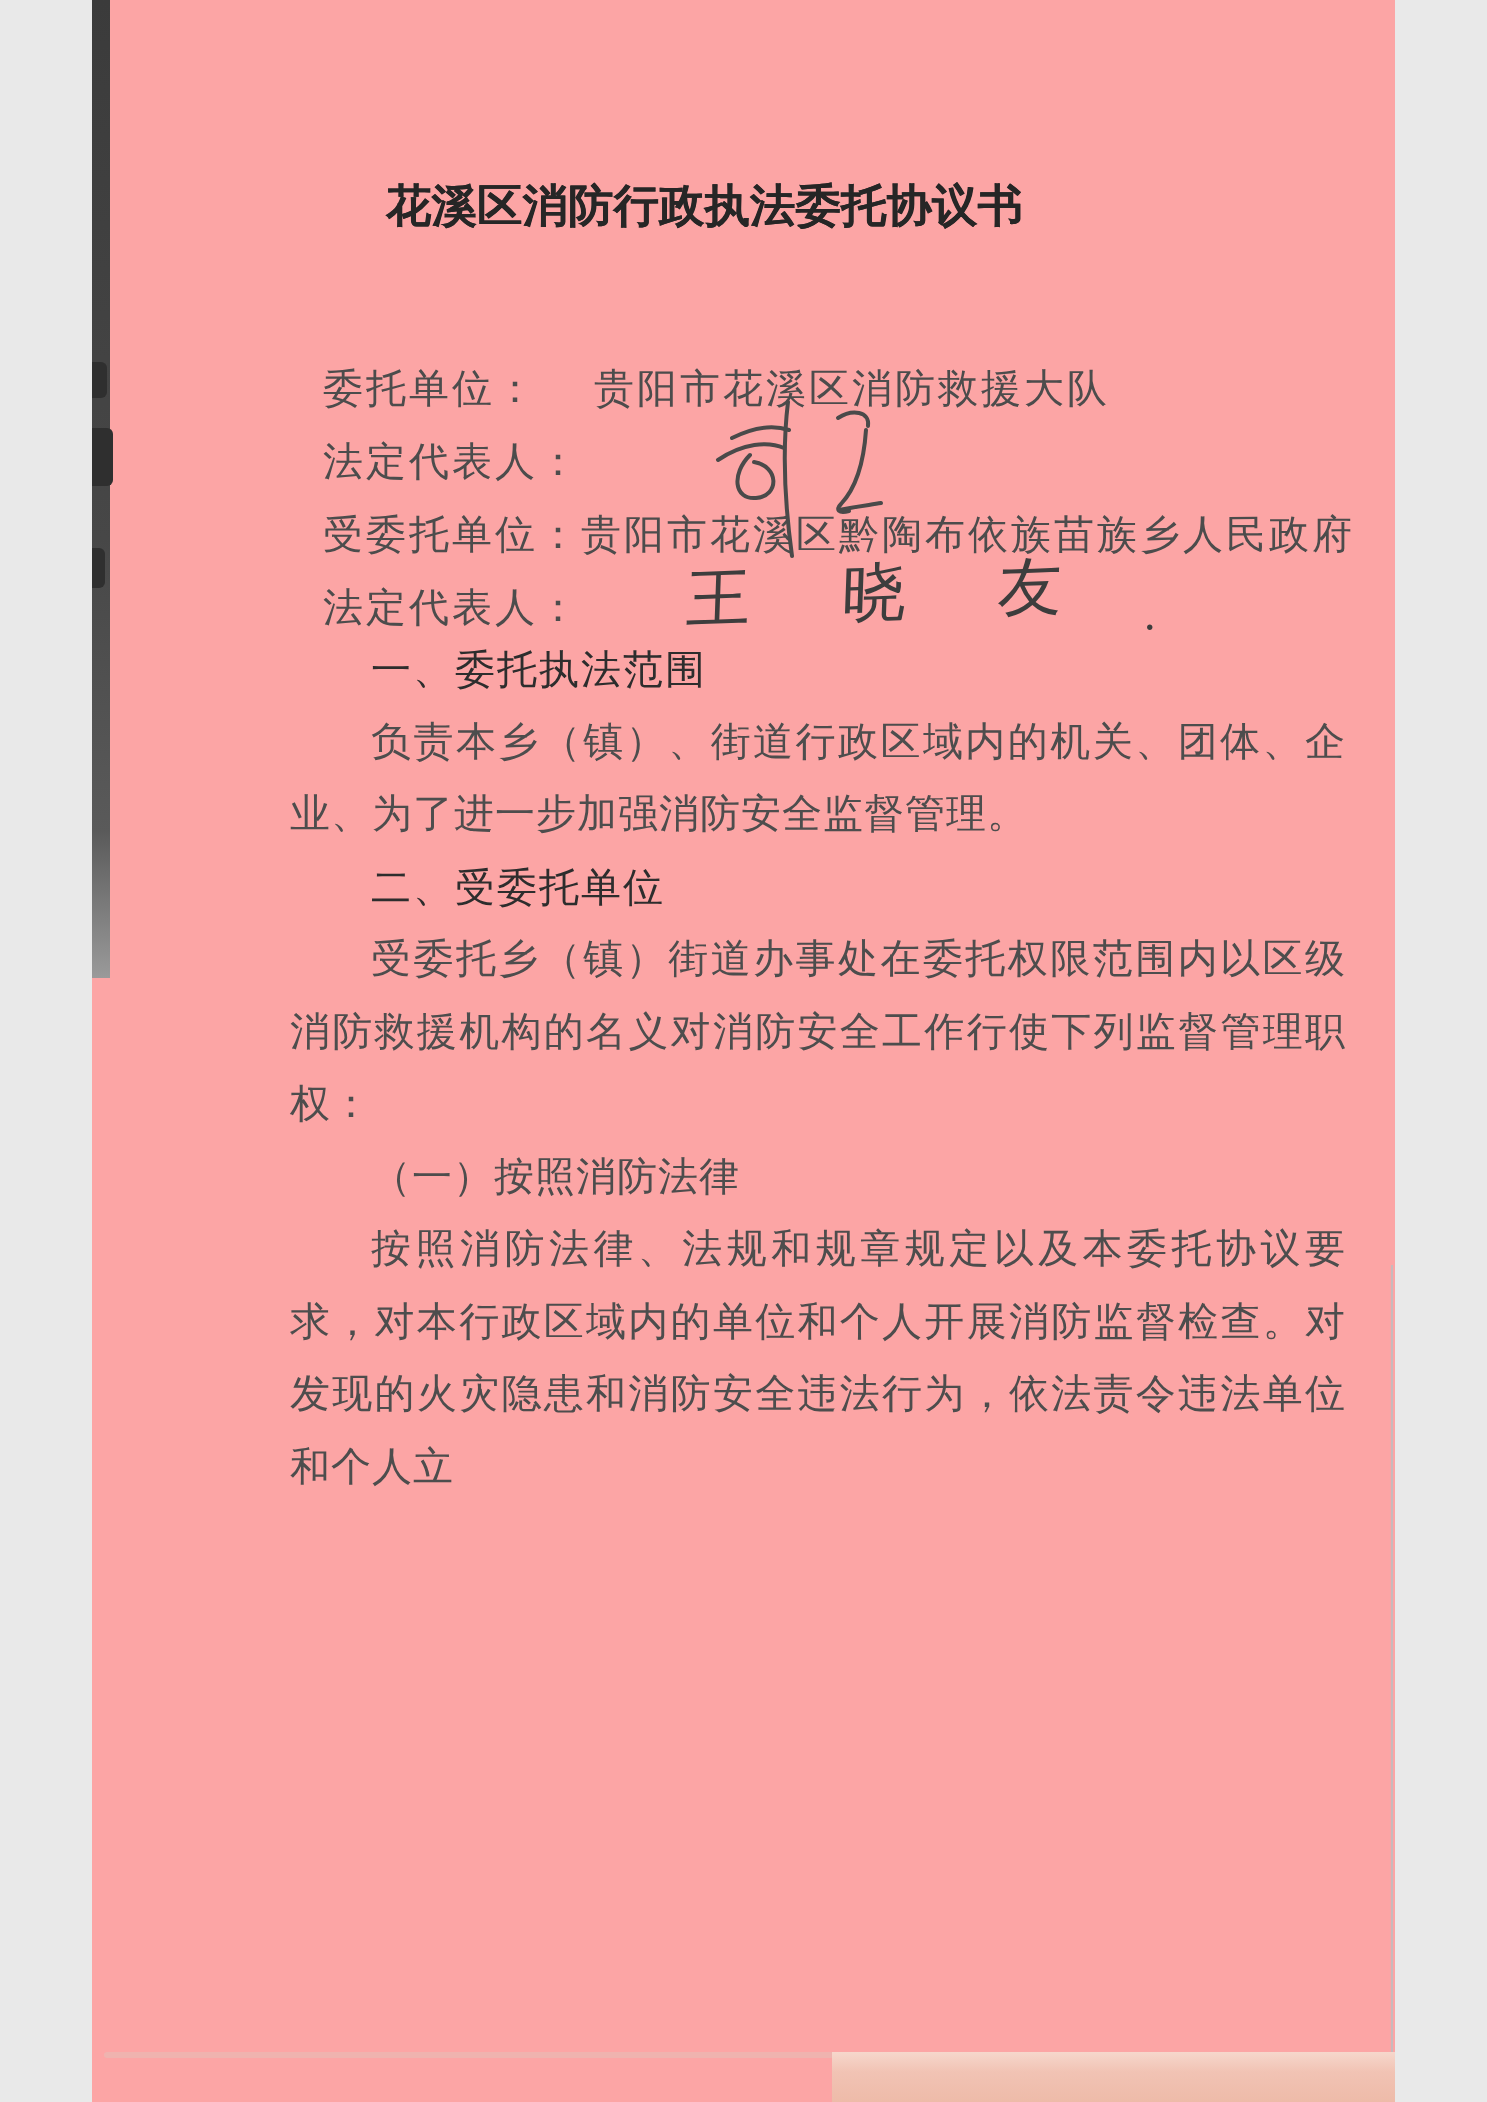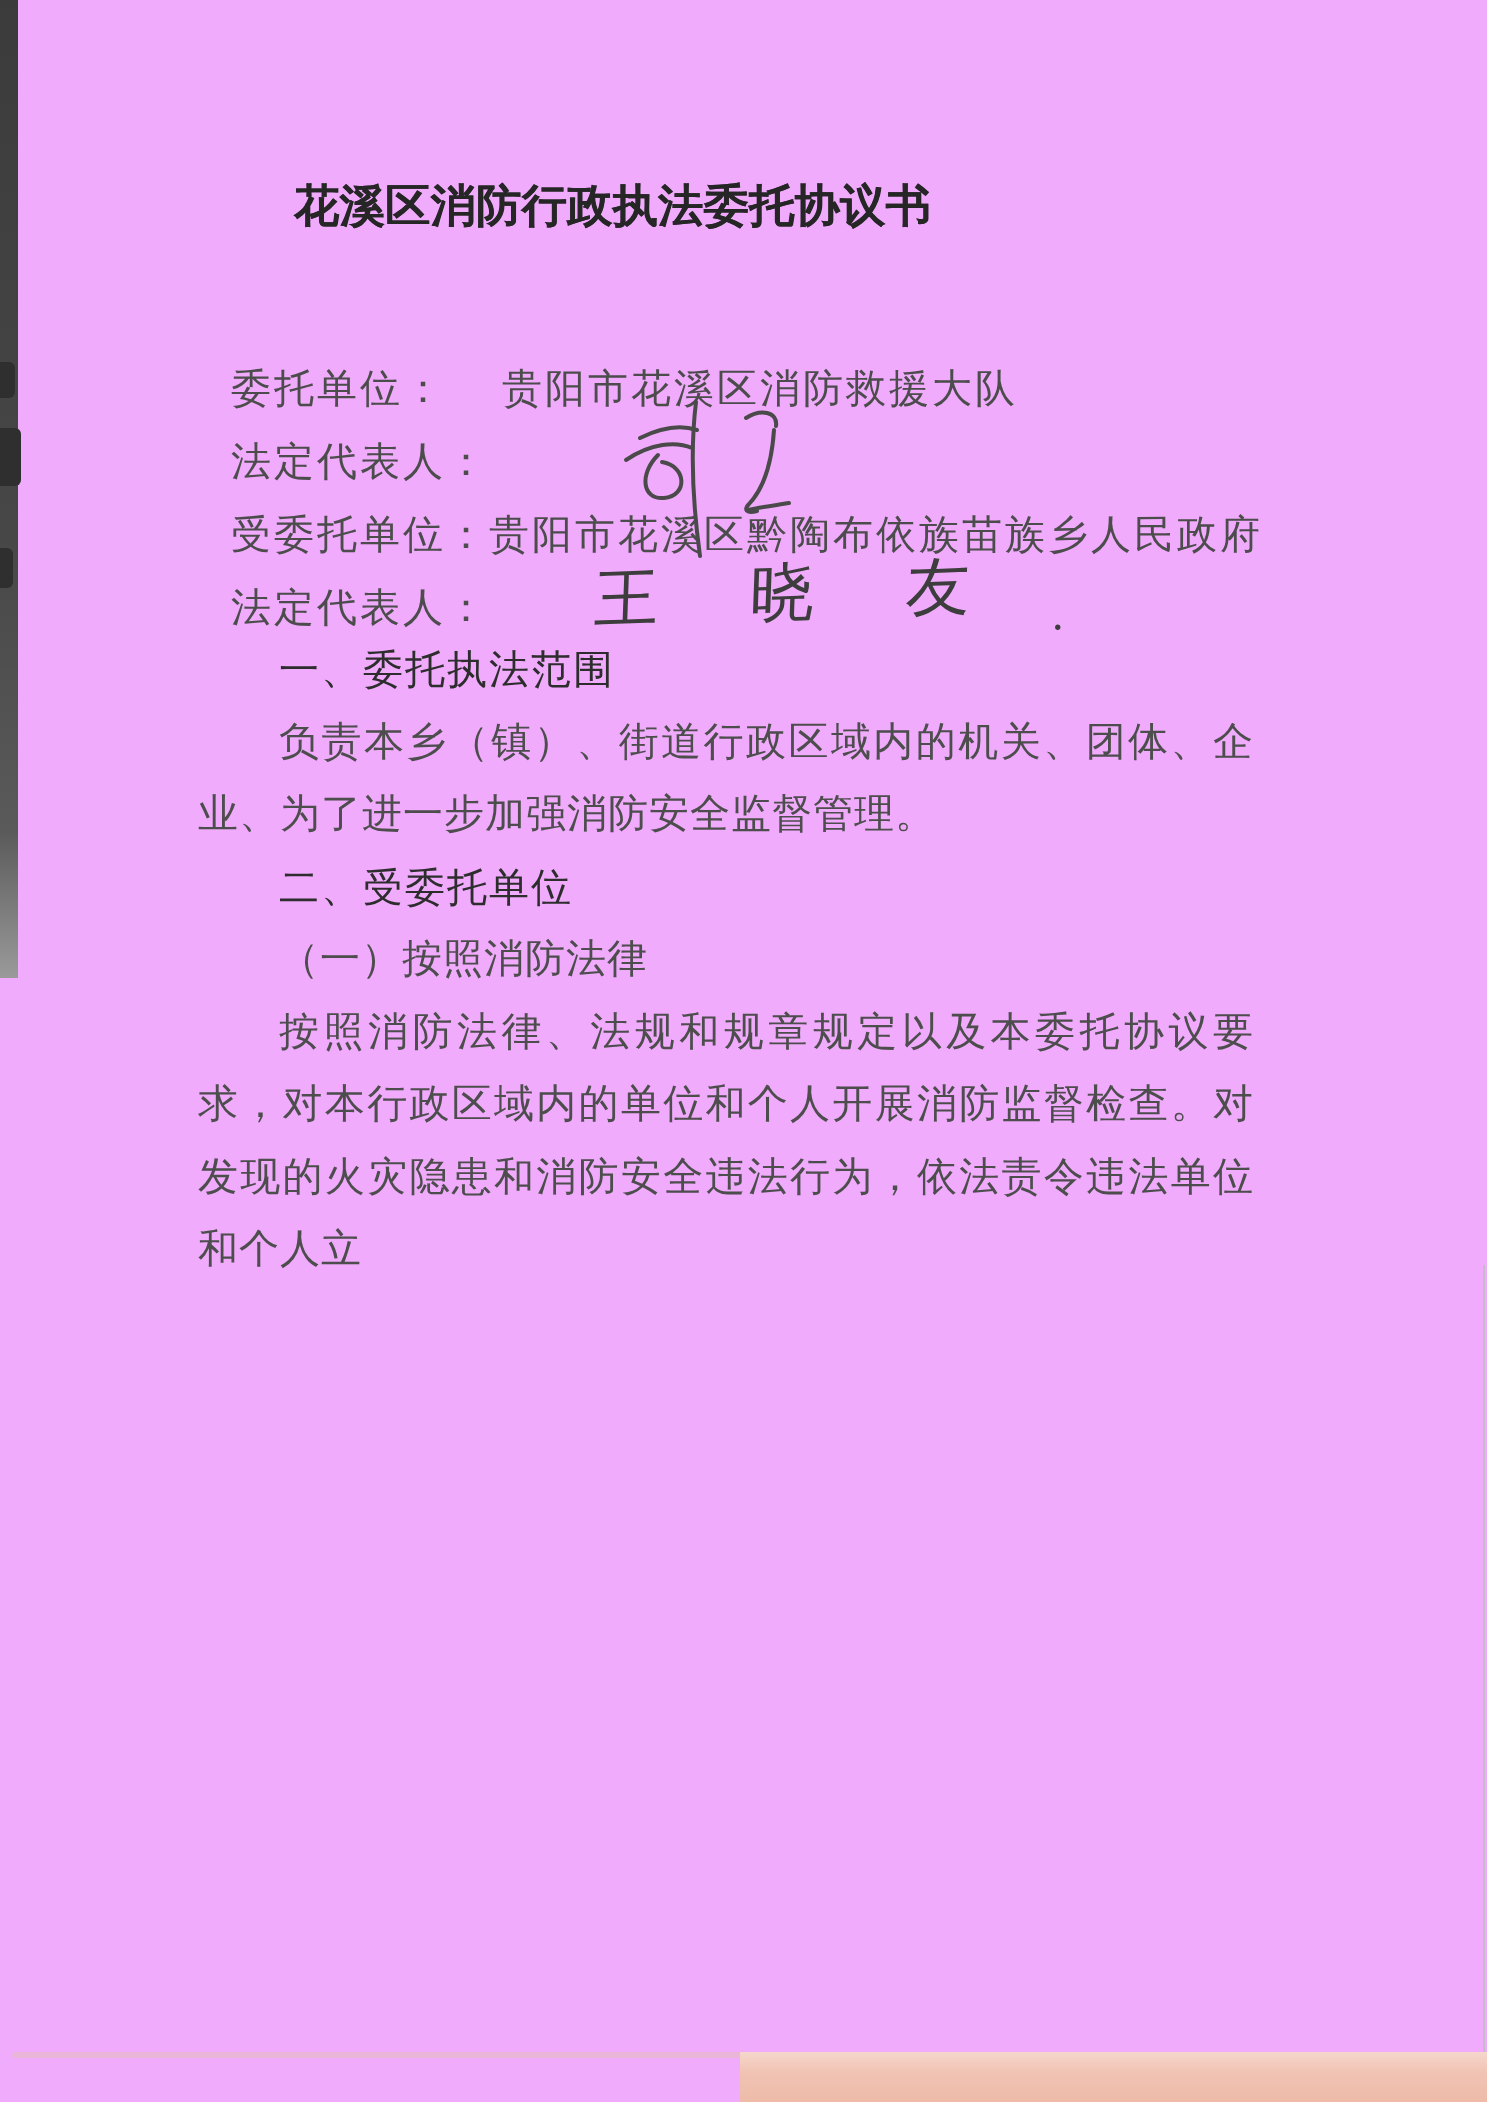--- a/index.html
+++ b/index.html
@@ -1,20 +1,20 @@
 <!DOCTYPE html>
 <html><head>
 <meta charset="utf-8">
 <style>
   html,body{margin:0;padding:0;background:#e9e9e9;}
   .page{
     position:relative;
-    width:1487px;height:2102px;
+    width:1303px;height:2102px;
     margin:0 auto;
-    background:#f0abfc;
+    background:#fca5a5;
     overflow:hidden;
     font-family:"Liberation Serif","DejaVu Serif",serif;
     color:#4a4a4a;
   }
 
   
   .edge-left{
     position:absolute;left:0;top:0;width:18px;height:978px;
     background:linear-gradient(to bottom,#3b3b3b 0%,#474747 55%,#5a5a5a 85%,#9a9a9a 100%);
   }
@@ -116,17 +116,18 @@
     <path d="M151,112 C166,109 181,107 193,105"></path>
   </svg>
 
   <div class="sig2">王晓友</div>
   <div class="sig2dot">.</div>
 
   <div class="body-block">
     <p class="heading">一、委托执法范围</p>
     <p class="para">负责本乡（镇）、街道行政区域内的机关、团体、企业、为了进一步加强消防安全监督管理。</p>
     <p class="heading">二、受委托单位</p>
+    <p class="para">受委托乡（镇）街道办事处在委托权限范围内以区级消防救援机构的名义对消防安全工作行使下列监督管理职权：</p>
     <p class="subheading">（一）按照消防法律</p>
     <p class="para">按照消防法律、法规和规章规定以及本委托协议要求，对本行政区域内的单位和个人开展消防监督检查。对发现的火灾隐患和消防安全违法行为，依法责令违法单位和个人立</p>
   </div>
 
 </div>
 
 </body></html>

